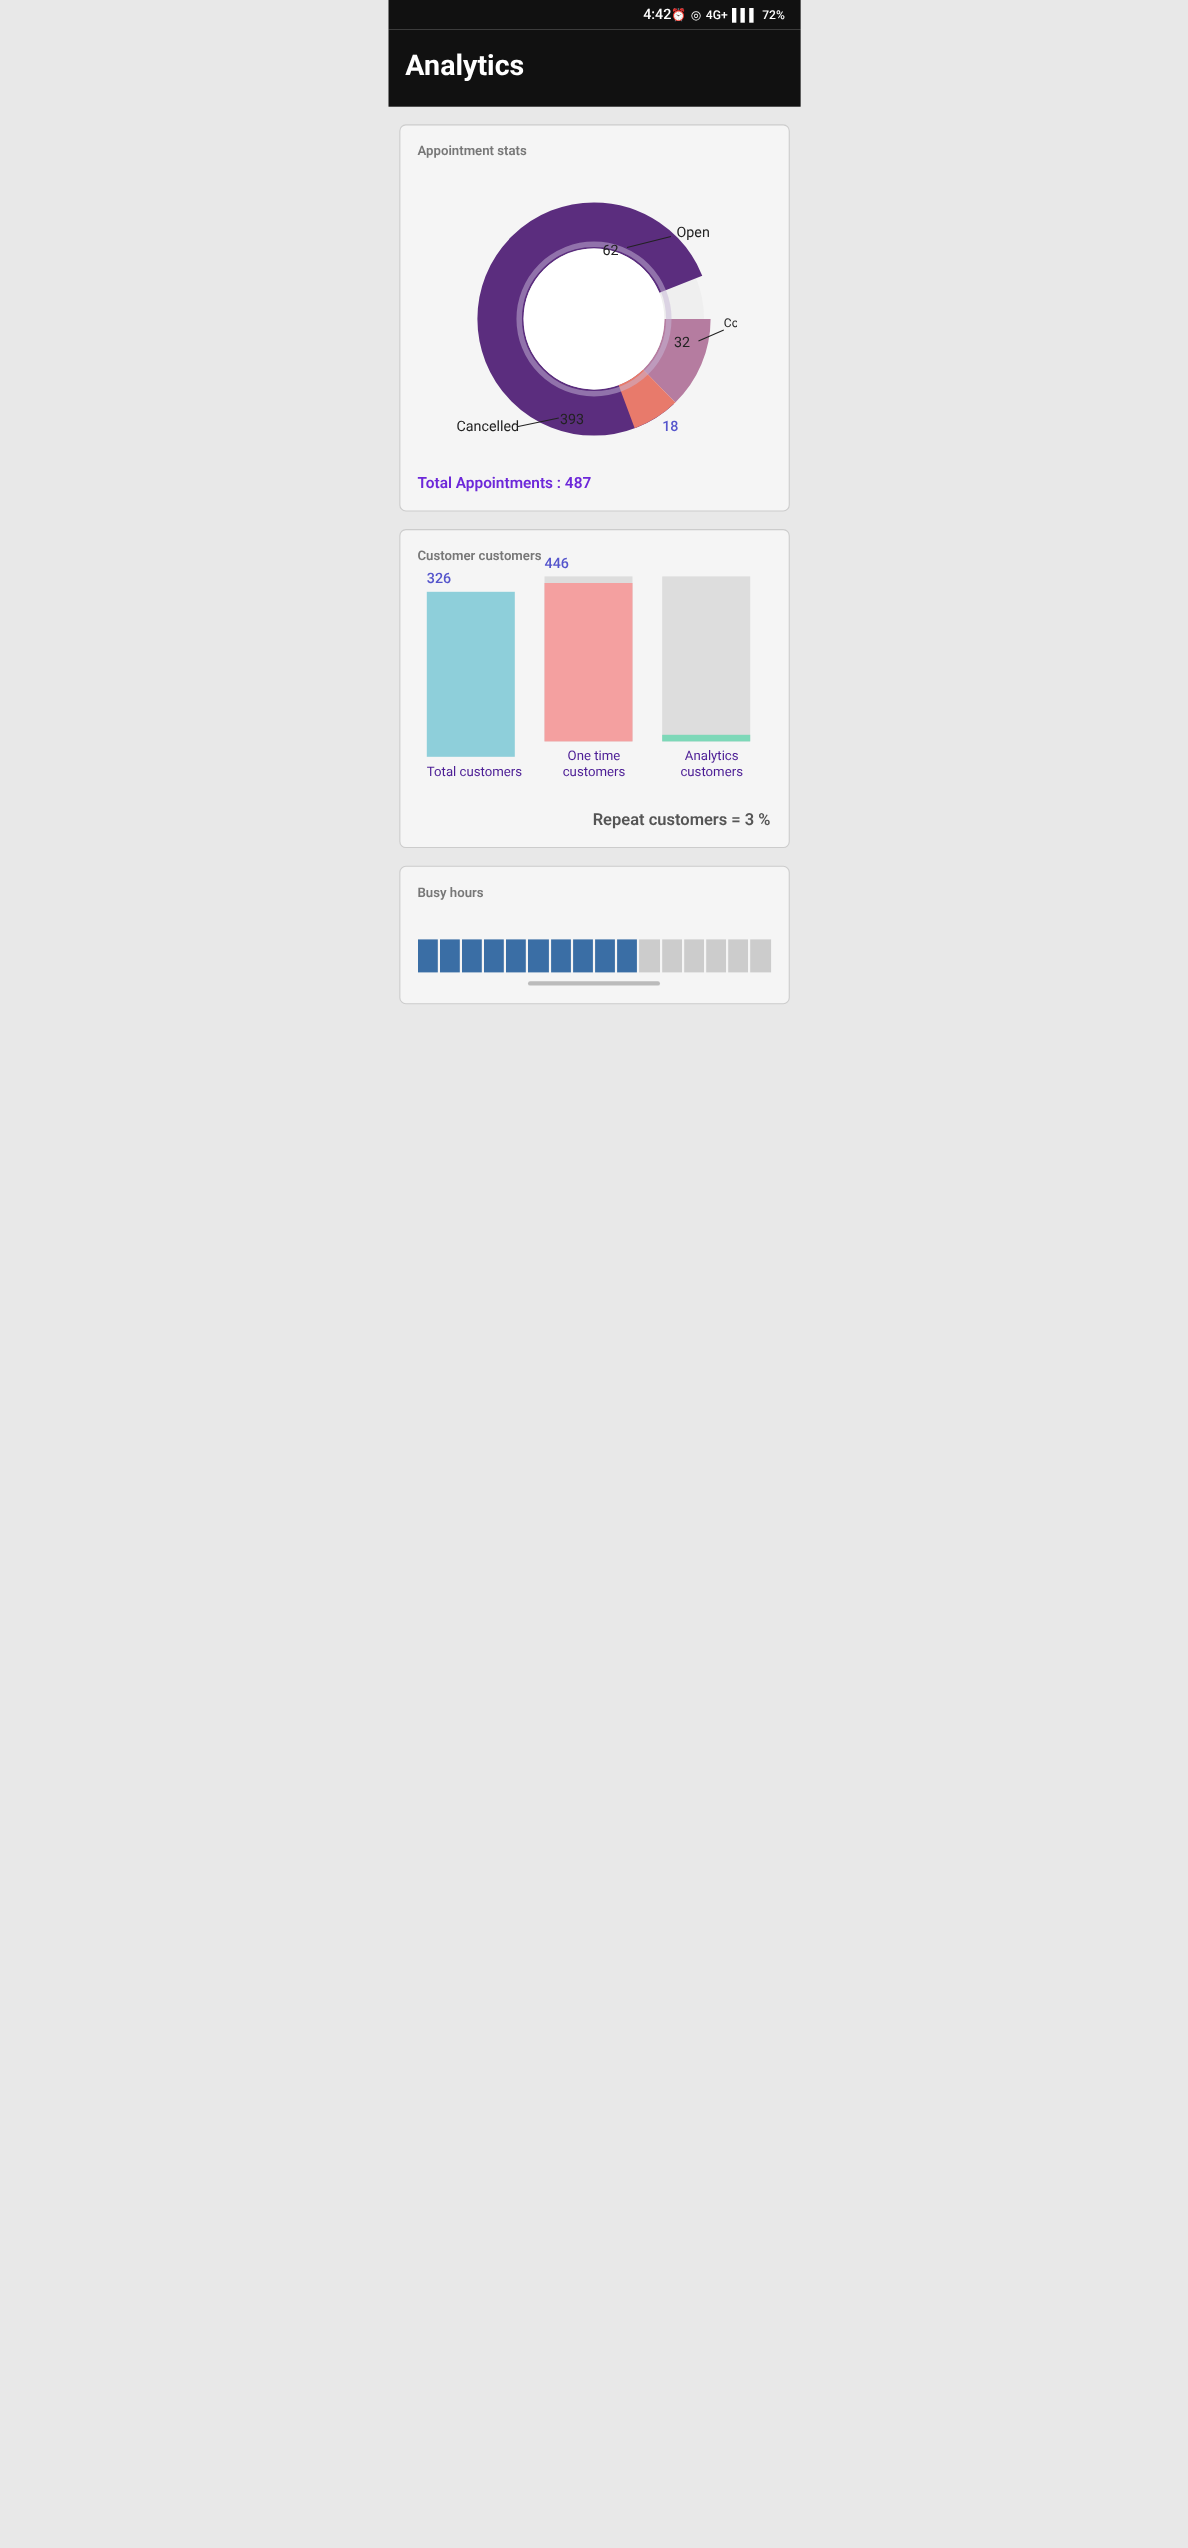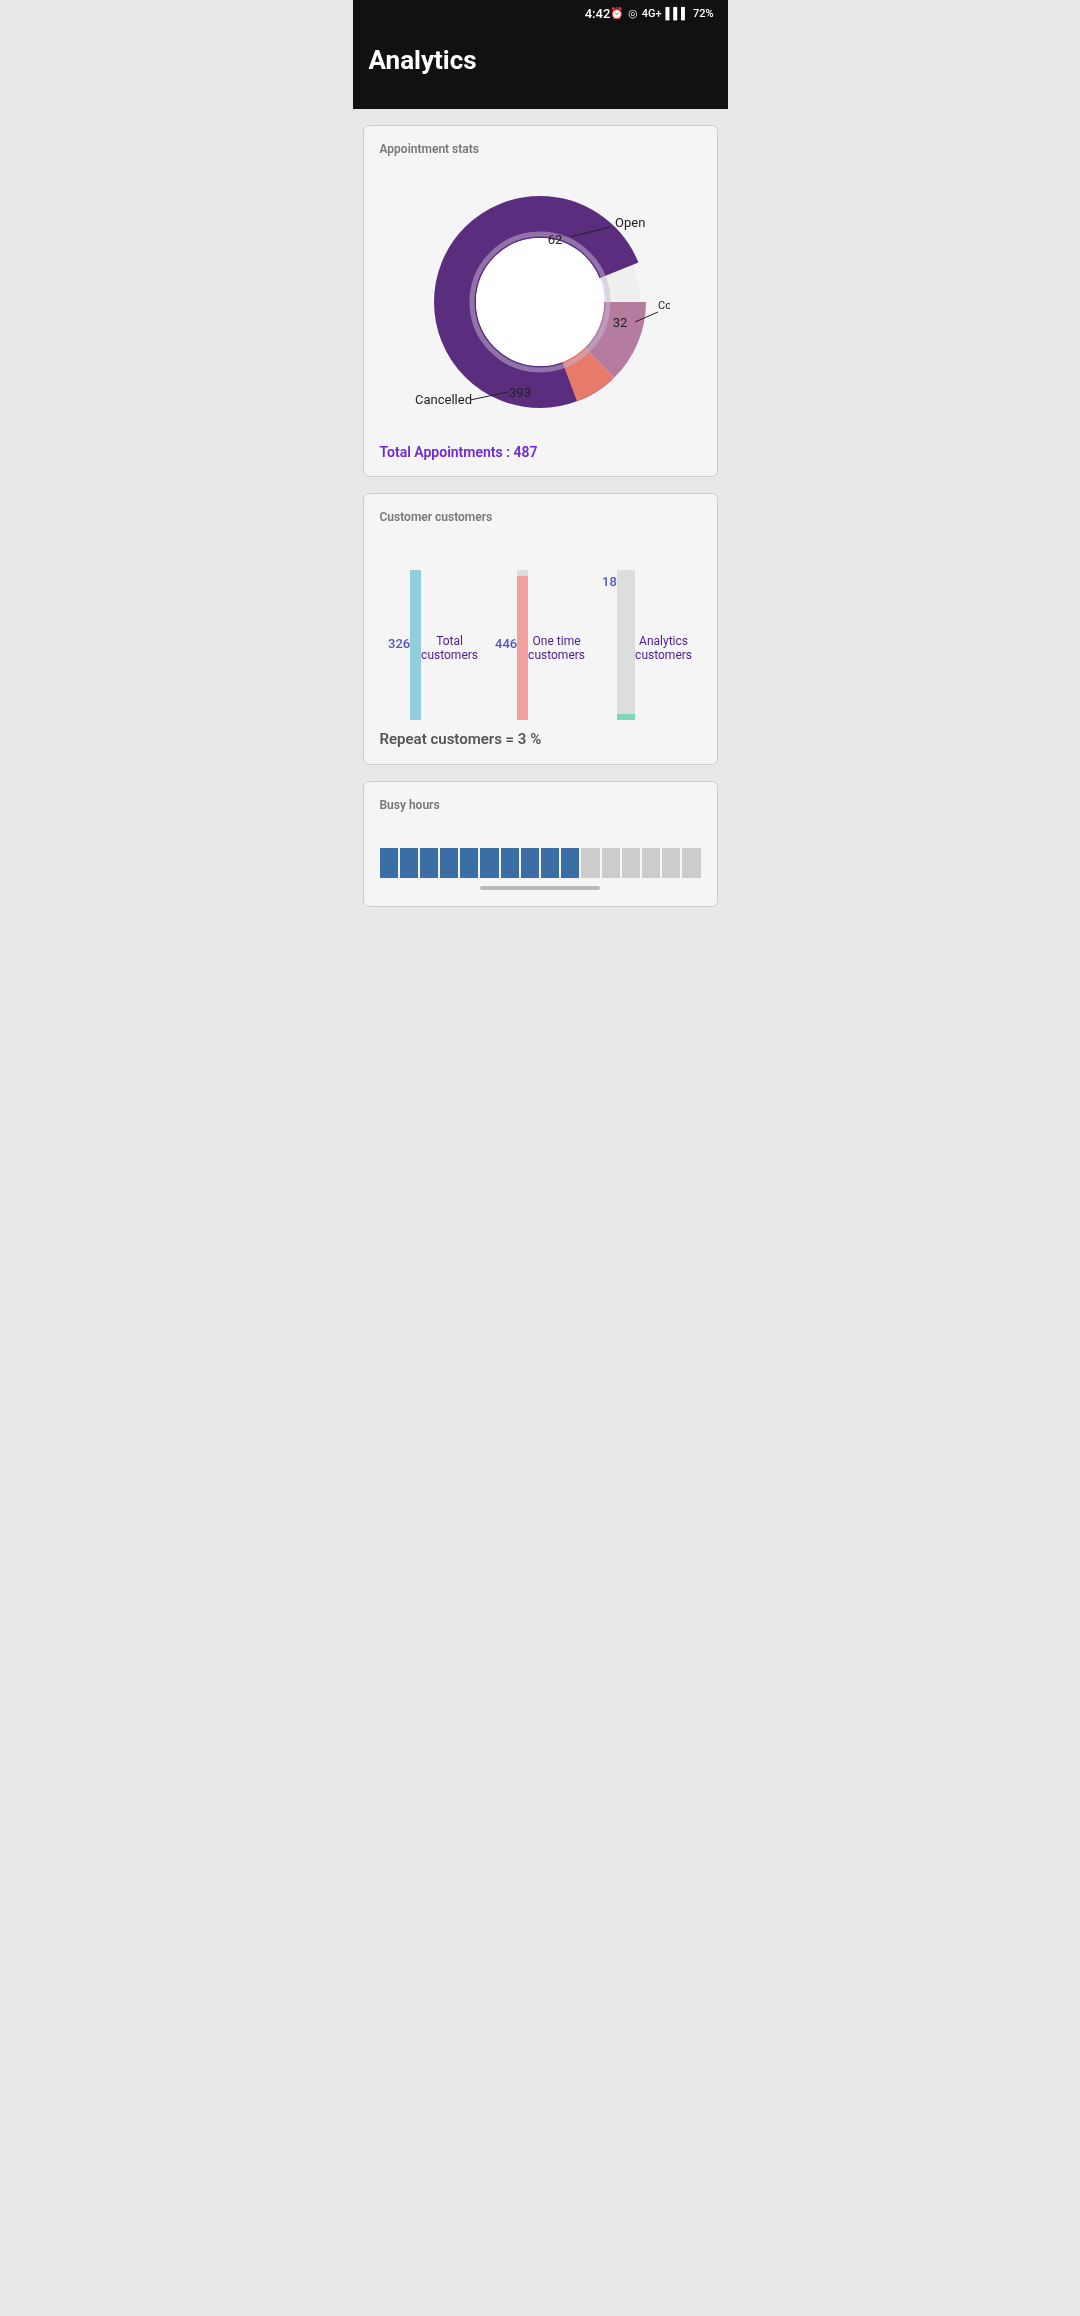--- a/index.html
+++ b/index.html
@@ -28,21 +28,21 @@
       display: flex;
       align-items: center;
       gap: 4px;
       font-size: 11px;
     }
 
     
     .app-header {
       background: #111;
       color: #fff;
-      padding: 18px 16px 34px 16px;
+      padding: 18px 16px 22px 16px;
     }
     .app-title {
       font-size: 26px;
       font-weight: bold;
       color: #fff;
     }
 
     
     .card {
       background: #f5f5f5;
@@ -87,22 +87,22 @@
     
     .bar-chart-area {
       display: flex;
       justify-content: space-around;
       align-items: flex-end;
       height: 180px;
       margin-bottom: 8px;
     }
     .bar-group {
       display: flex;
-      flex-direction: row;
-      align-items: center;
+      flex-direction: column;
+      align-items: flex-start;
       width: 90px;
     }
     .bar-value {
       font-size: 13px;
       color: #5555cc;
       margin-bottom: 4px;
       font-weight: 500;
     }
     .bar-outer {
       width: 80px;
@@ -120,21 +120,22 @@
       font-size: 12px;
       color: #4c1d95;
       margin-top: 6px;
       text-align: center;
     }
 
     .repeat-customers-text {
       font-size: 15px;
       font-weight: 600;
       color: #555;
-      margin-top: 10px;
+      margin-top: 28px;
+      text-align: right;
     }
 
     
     .busy-hours-bar-area {
       display: flex;
       align-items: flex-end;
       gap: 2px;
       margin-top: 8px;
       height: 50px;
     }

